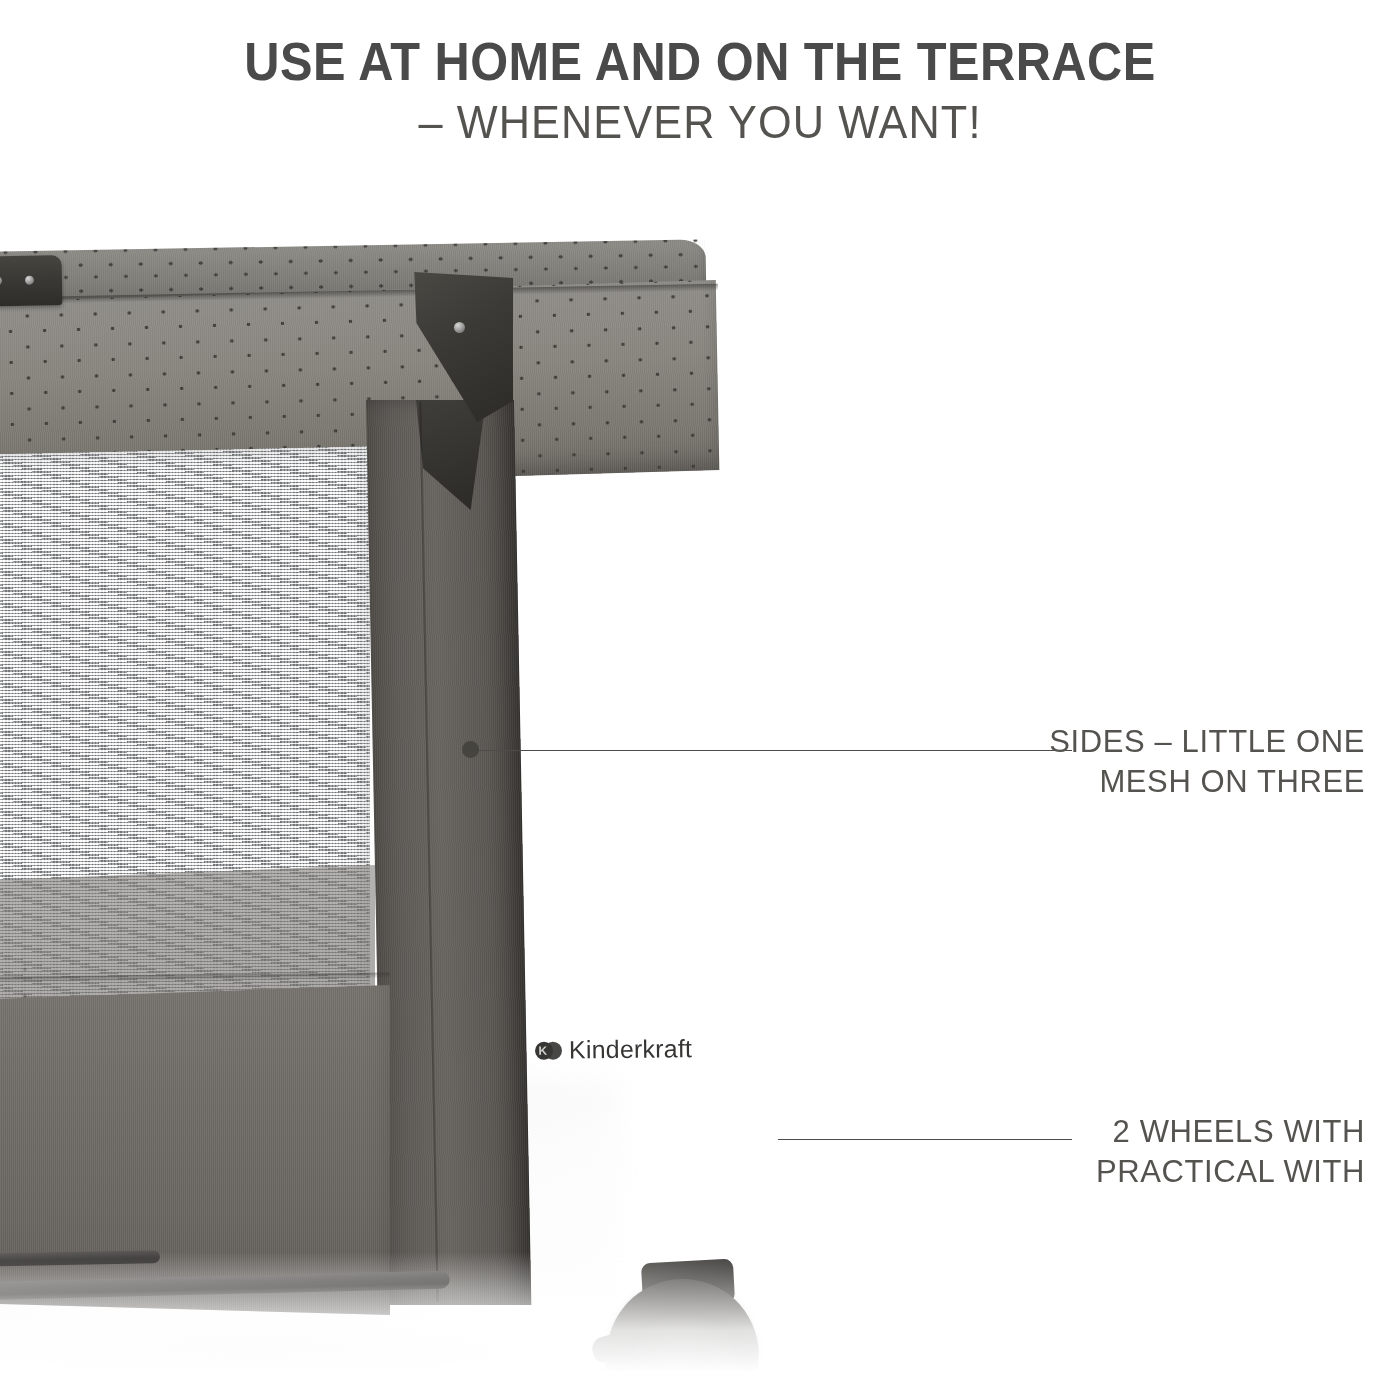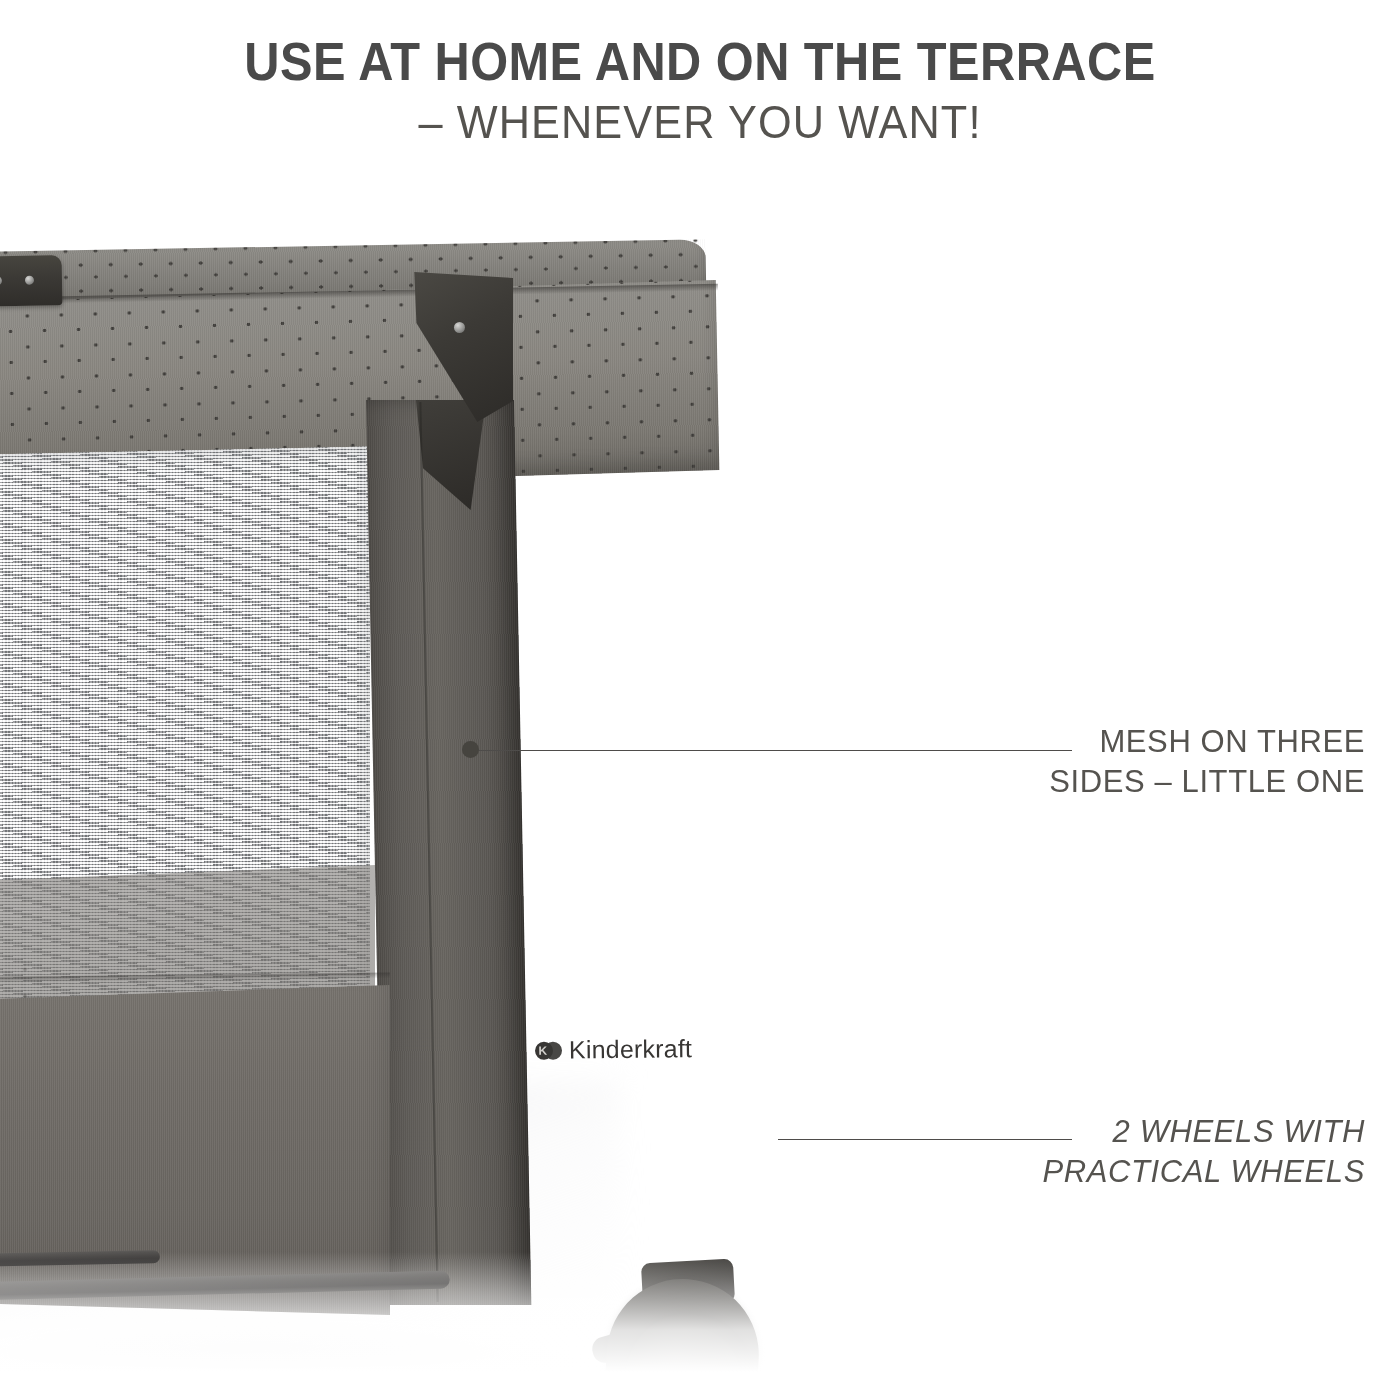--- a/index.html
+++ b/index.html
@@ -324,23 +324,23 @@
       <div class="wheel-screw"></div>
     </div>
 
   </div>
 
   <div class="bottom-fade"></div>
 
   <span class="lead-dot" style="left:462px;top:741px;"></span>
   <div class="lead-line" style="left:478px;top:750px;width:594px;"></div>
   <div class="callout" style="left:685px;top:722px;width:680px;">
+    <div class="callout-text">SIDES – LITTLE ONE</div>
     <div class="callout-text">MESH ON THREE</div>
-    <div class="callout-text">SIDES – LITTLE ONE</div>
   </div>
 
   <div class="lead-line" style="left:778px;top:1139px;width:294px;"></div>
-  <div class="callout" style="left:685px;top:1112px;width:680px;font-style:italic;">
+  <div class="callout" style="left:685px;top:1112px;width:680px;">
     <div class="callout-text">2 WHEELS WITH</div>
-    <div class="callout-text">PRACTICAL WHEELS</div>
+    <div class="callout-text">PRACTICAL WITH</div>
   </div>
 
 </div>
 
 </body></html>

